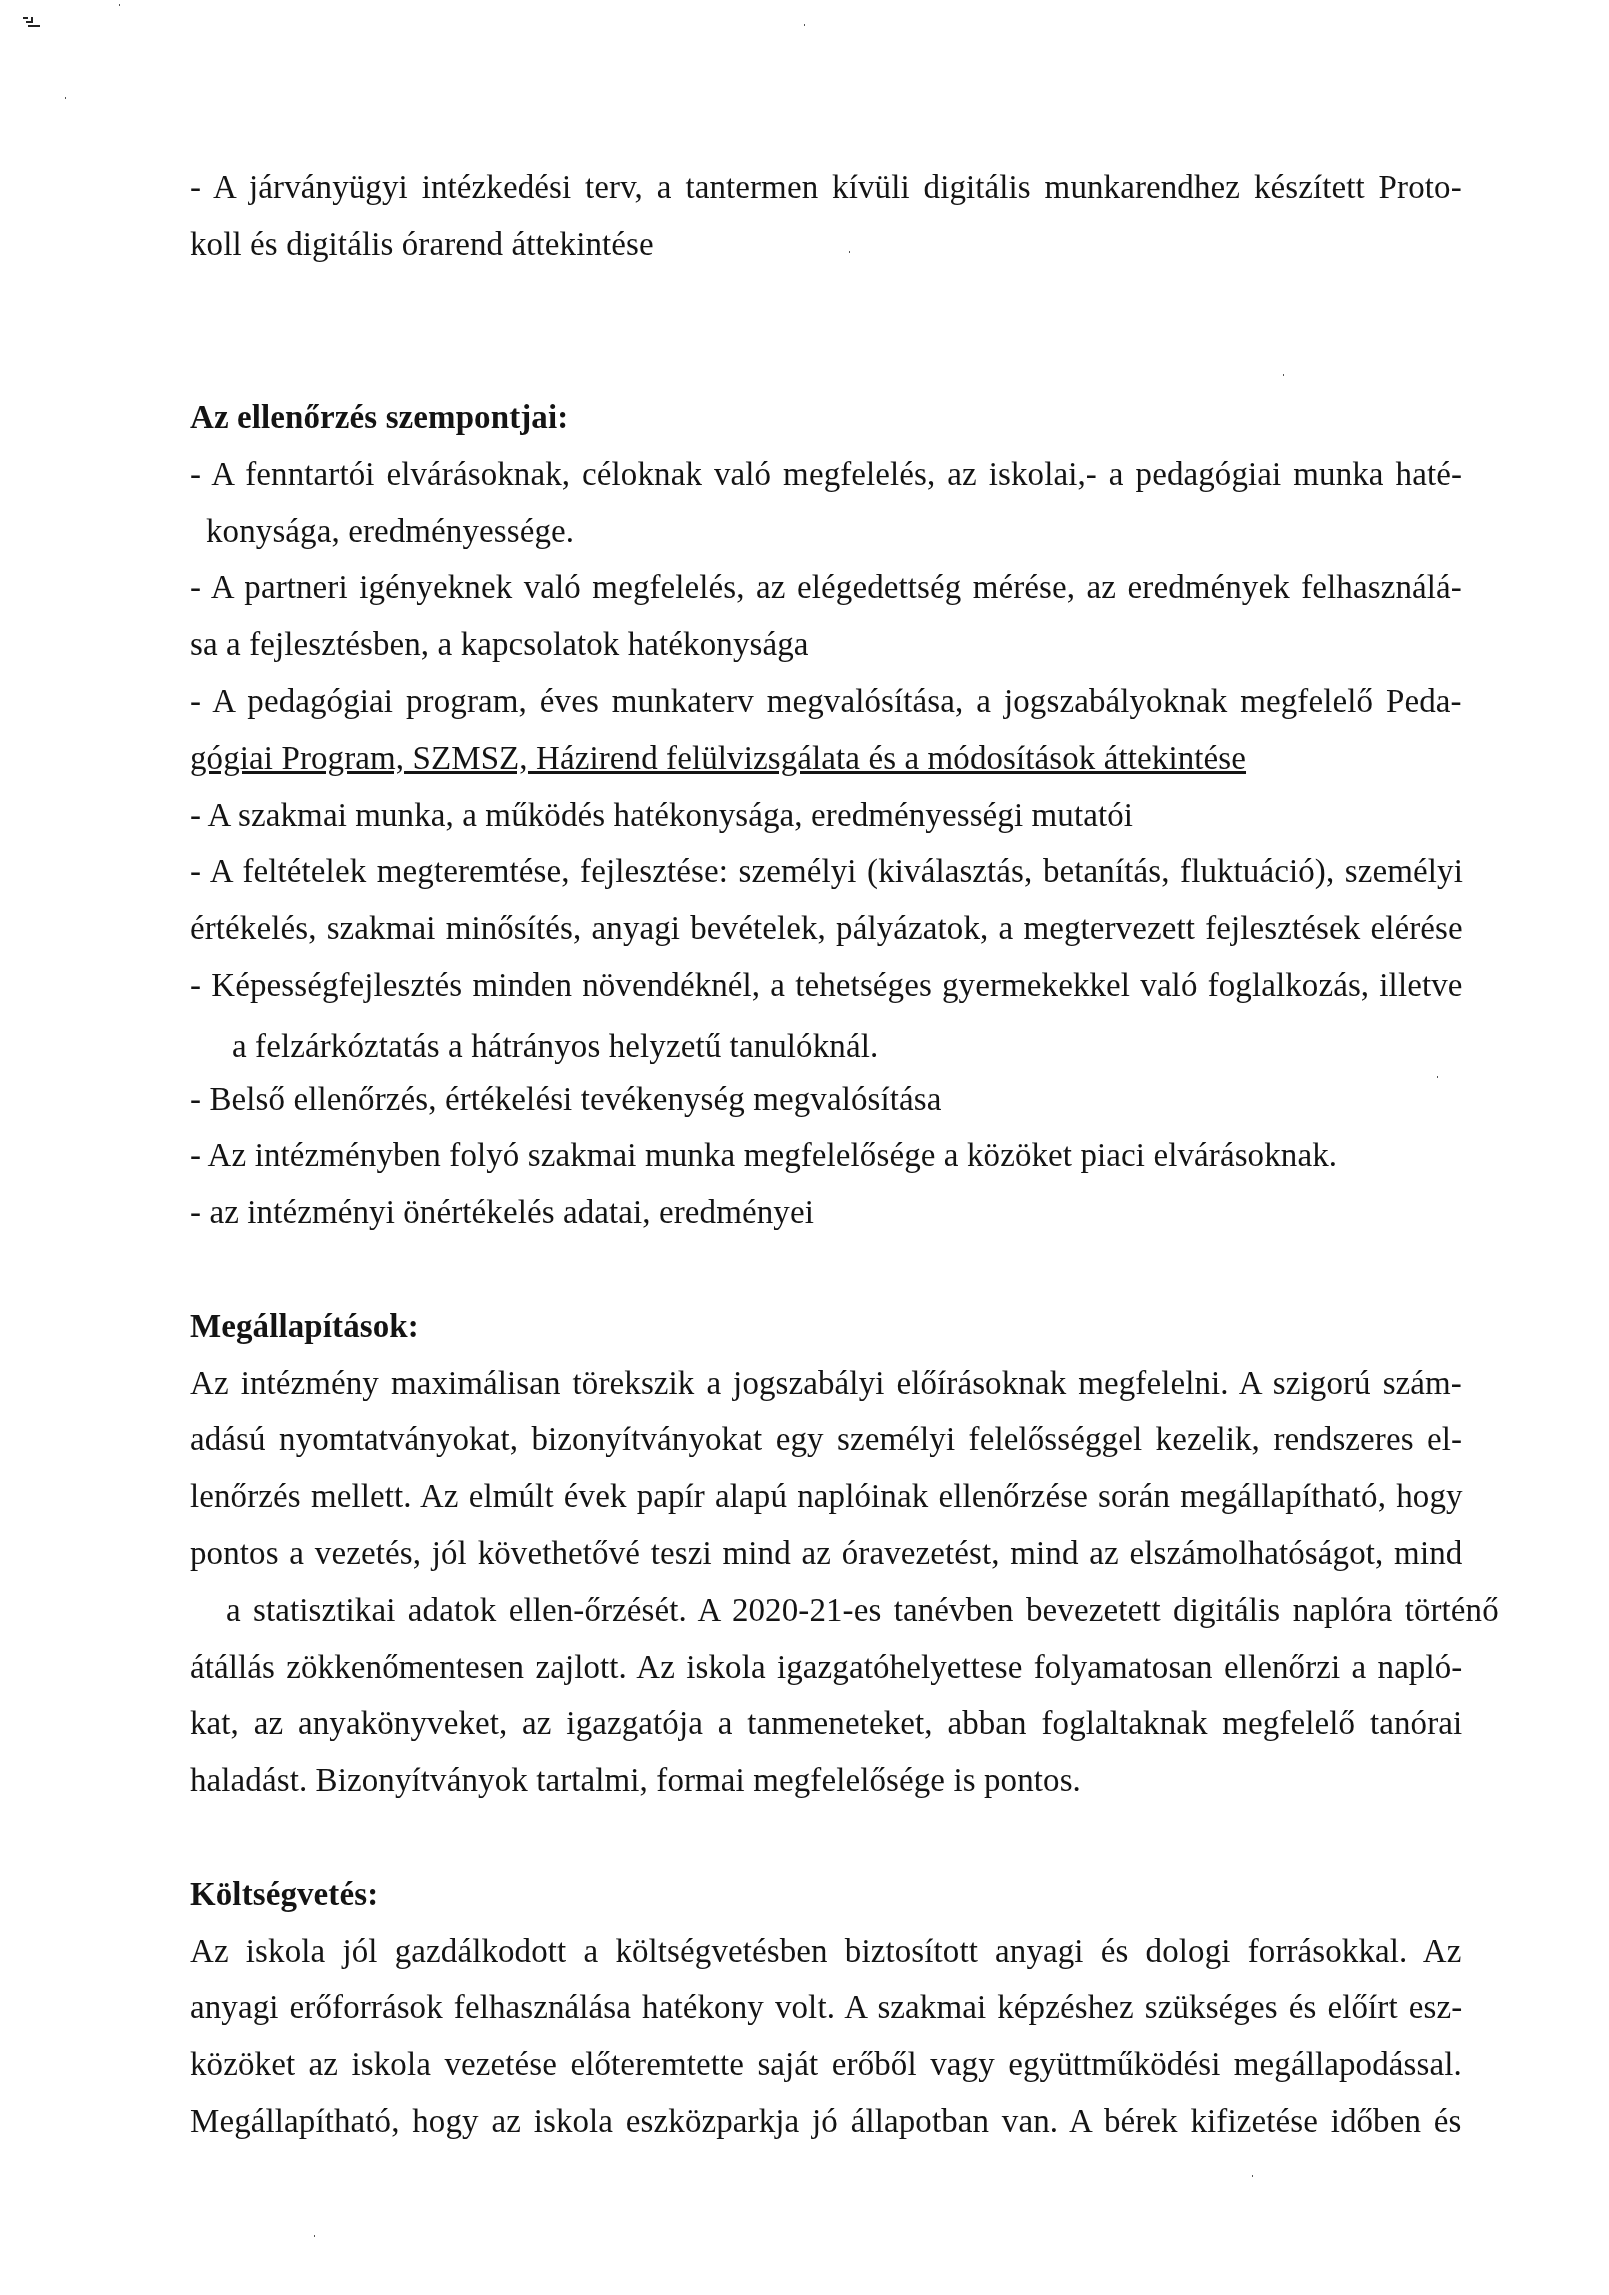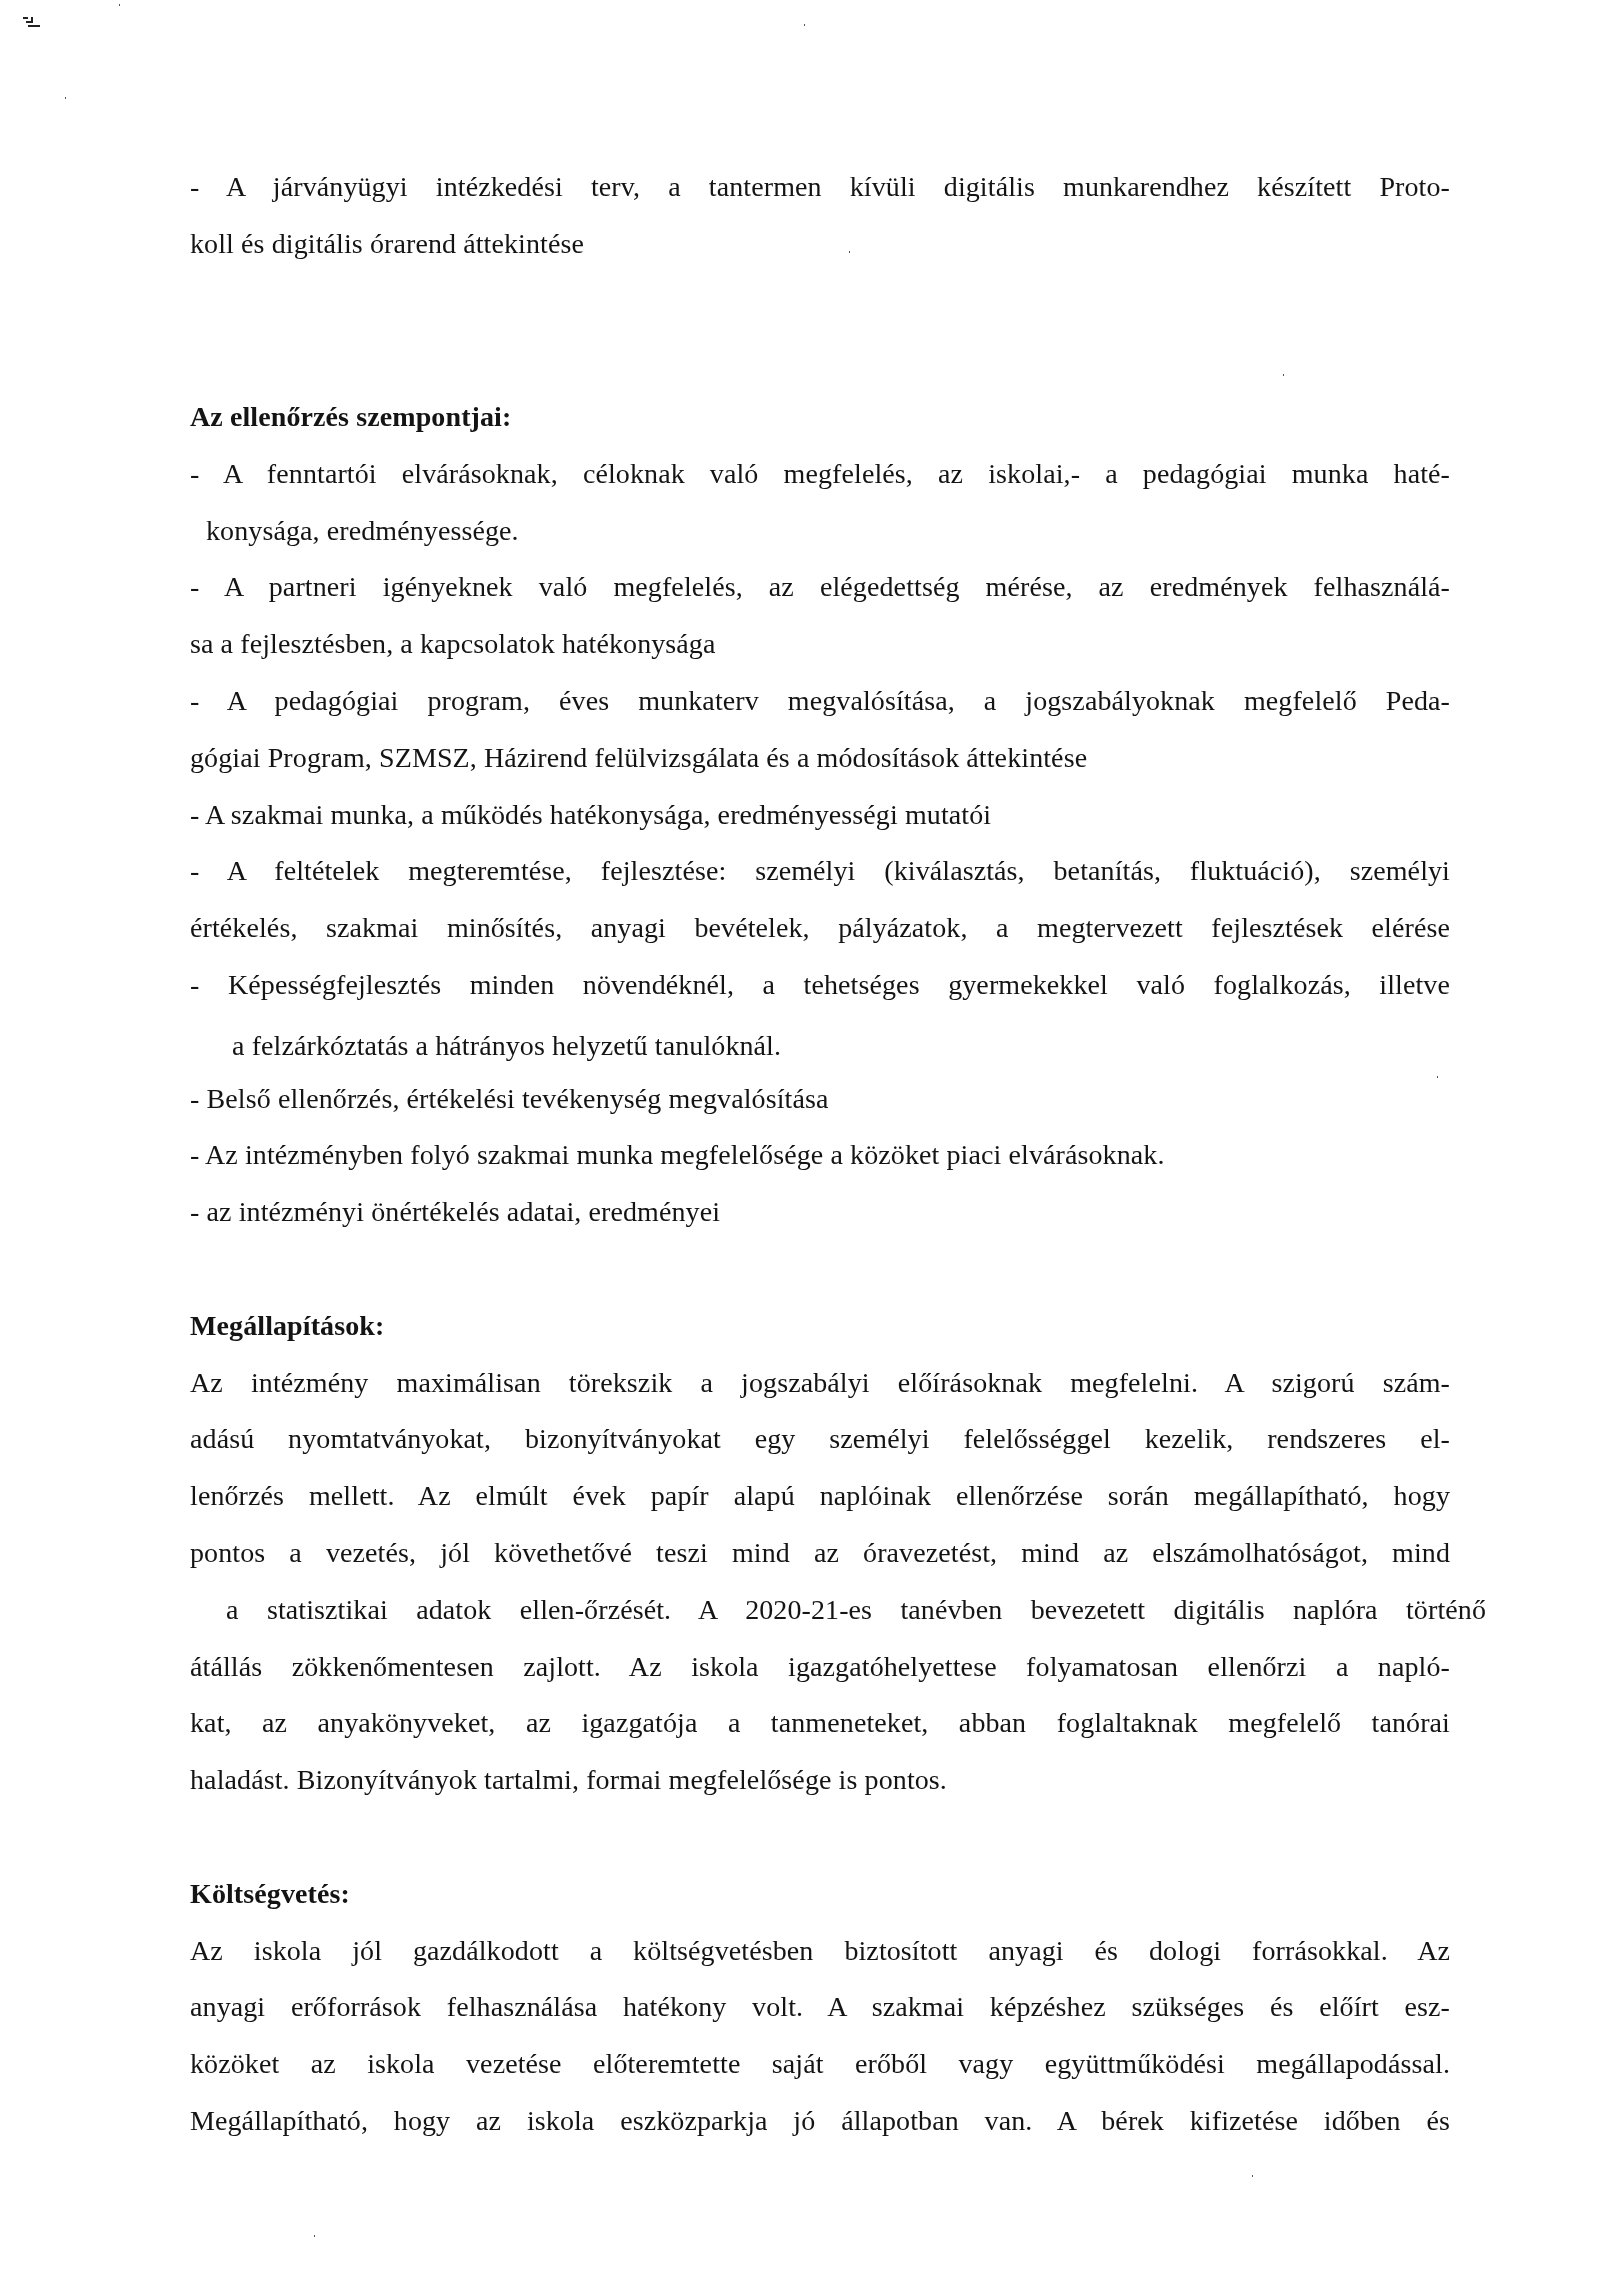--- a/index.html
+++ b/index.html
@@ -19,21 +19,21 @@
     position: absolute;
     left: 0; top: 0;
     width: 1610px;
     height: 2295px;
     background: #ffffff;
   }
   .line {
     position: absolute;
     left: 190px;
     width: 1260px;
-    font-size: 28px;
+    font-size: 33px;
     line-height: 40px;
     height: 40px;
     white-space: nowrap;
     text-align: justify;
     text-align-last: justify;
     letter-spacing: 0.1px;
   }
   .line.last {
     text-align-last: left;
   }
@@ -83,21 +83,21 @@
         <div class="line" style="top: 167px; white-space: nowrap; word-spacing: 5.5px;">- A járványügyi intézkedési terv, a tantermen kívüli digitális munkarendhez készített Proto-</div>
         <div class="line last" style="top: 224px;">koll és digitális órarend áttekintése</div>
       </div>
       <div>
         <div class="line heading" style="top: 397px;">Az ellenőrzés szempontjai:</div>
         <div class="line" style="top: 454px; white-space: nowrap; word-spacing: 3.6px;">- A fenntartói elvárásoknak, céloknak való megfelelés, az iskolai,- a pedagógiai munka haté-</div>
         <div class="line last" style="top: 511px; margin-left: 16px;">konysága, eredményessége.</div>
         <div class="line" style="top: 567px; white-space: nowrap; word-spacing: 3.1px;">- A partneri igényeknek való megfelelés, az elégedettség mérése, az eredmények felhasználá-</div>
         <div class="line last" style="top: 624px;">sa a fejlesztésben, a kapcsolatok hatékonysága</div>
         <div class="line" style="top: 681px; white-space: nowrap; word-spacing: 4.6px;">- A pedagógiai program, éves munkaterv megvalósítása, a jogszabályoknak megfelelő Peda-</div>
-        <div class="line last" style="top: 738px;">gógiai Program, SZMSZ, Házirend felülvizsgálata és a módosítások áttekintése</div>
+        <div class="line last" style="top: 738px; text-decoration: underline;">gógiai Program, SZMSZ, Házirend felülvizsgálata és a módosítások áttekintése</div>
         <div class="line last" style="top: 795px;">- A szakmai munka, a működés hatékonysága, eredményességi mutatói</div>
         <div class="line" style="top: 851px; white-space: nowrap; word-spacing: 2.2px;">- A feltételek megteremtése, fejlesztése: személyi (kiválasztás, betanítás, fluktuáció), személyi</div>
         <div class="line" style="top: 908px; white-space: nowrap; word-spacing: 1.8px;">értékelés, szakmai minősítés, anyagi bevételek, pályázatok, a megtervezett fejlesztések elérése</div>
         <div class="line" style="top: 965px; white-space: nowrap; word-spacing: 1.8px;">- Képességfejlesztés minden növendéknél, a tehetséges gyermekekkel való foglalkozás, illetve</div>
         <div class="line last" style="top: 1026px; margin-left: 42px;">a felzárkóztatás a hátrányos helyzetű tanulóknál.</div>
         <div class="line last" style="top: 1079px;">- Belső ellenőrzés, értékelési tevékenység megvalósítása</div>
         <div class="line last" style="top: 1135px;">- Az intézményben folyó szakmai munka megfelelősége a közöket piaci elvárásoknak.</div>
         <div class="line last" style="top: 1192px;">- az intézményi önértékelés adatai, eredményei</div>
       </div>
       <div>

